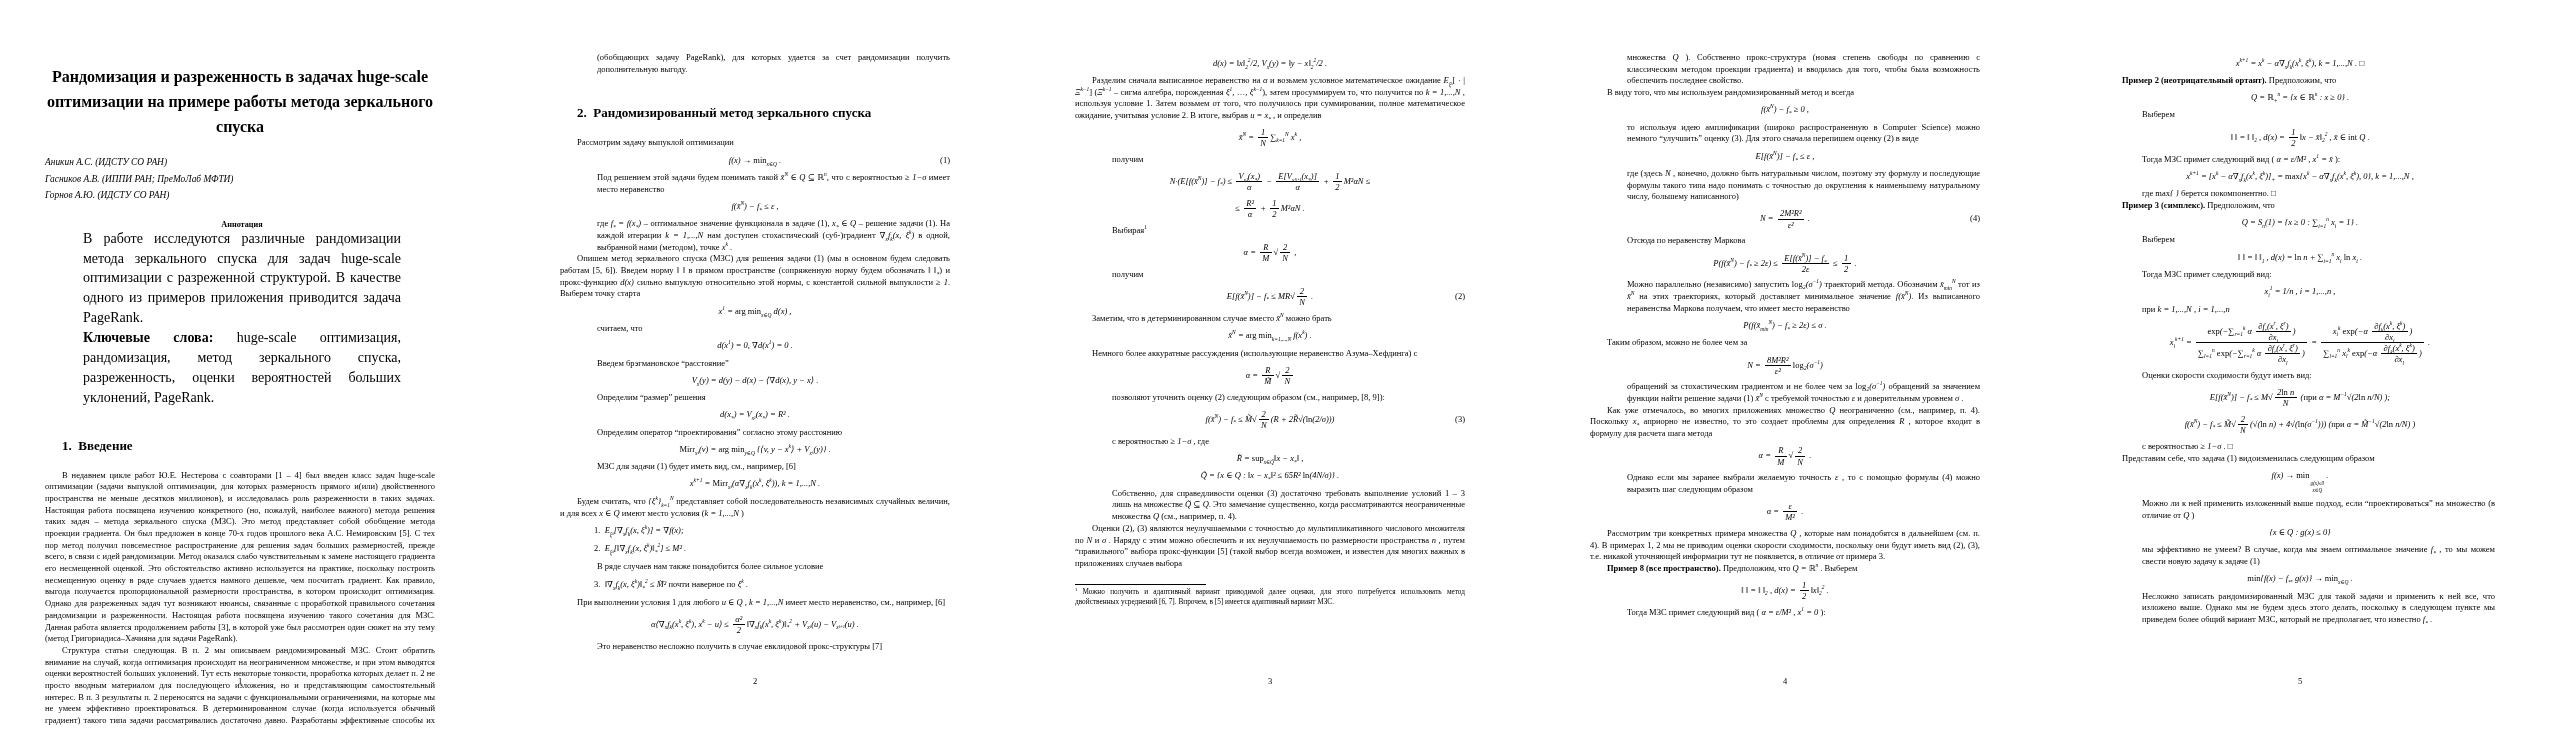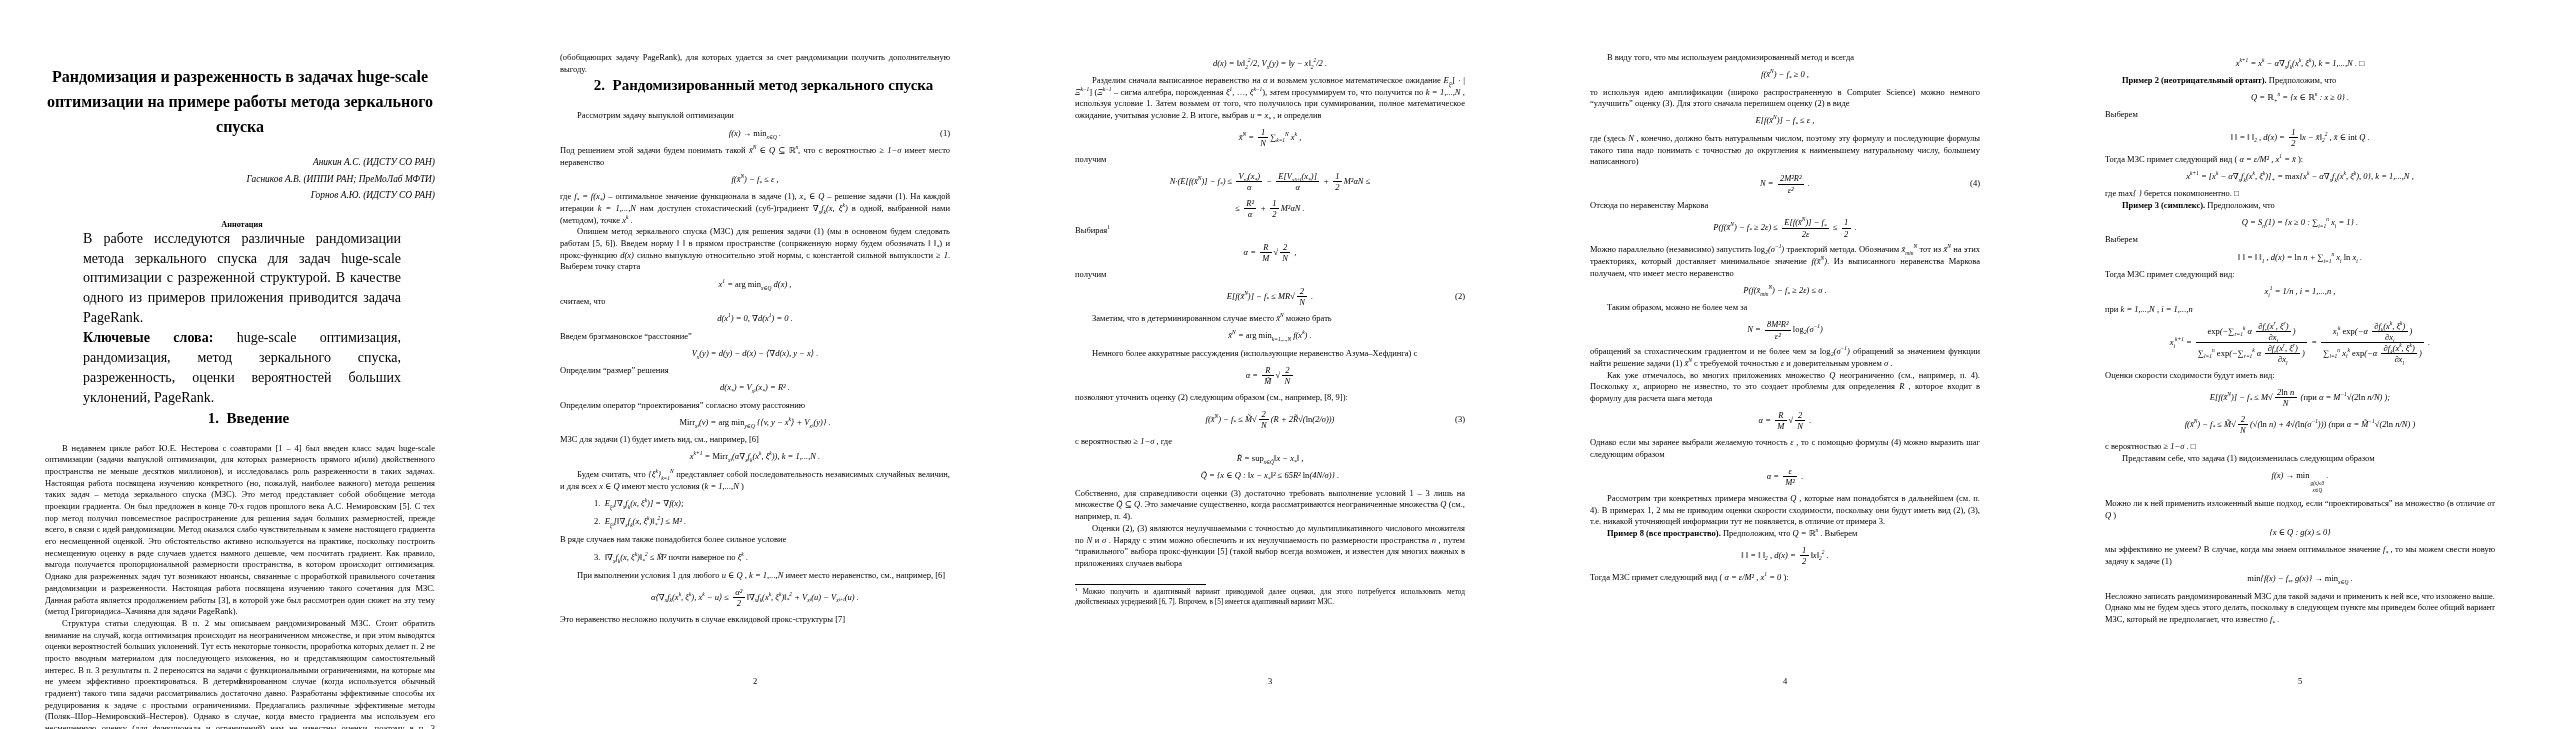--- a/index.html
+++ b/index.html
@@ -5,26 +5,26 @@
   html,body{margin:0;padding:0;background:#ffffff;}
   #doc{
     display:flex;flex-direction:row;width:2576px;height:729px;background:#fff;
     font-family:"Liberation Serif","DejaVu Serif","DejaVu Sans",serif;color:#000;
   }
   .page{
     position:relative;width:515px;height:729px;box-sizing:border-box;
     padding:52px 80px 0 45px;overflow:hidden;background:#fff;flex:0 0 515px;
   }
   .b-title{font-weight:bold;font-size:16px;line-height:1.55;text-align:center;margin:13.4px 0 14.6px;}
-  .b-author{font-style:italic;font-size:9.4px;line-height:1.75;text-align:right;}
+  .b-author{font-style:italic;font-size:9.4px;line-height:1.75;text-align:left;}
   .b-absheading{font-weight:bold;font-size:8.2px;text-align:center;margin:16px 34px 0 38px;}
   .b-abstract{font-size:14px;line-height:1.42;text-align:justify;margin:0 34px 0 38px;}
-  .b-heading{font-weight:bold;font-size:15px;margin:2px 0 16px;padding-left:17px;text-align:center;}
+  .b-heading{font-weight:bold;font-size:13px;margin:30px 0 16px;padding-left:17px;}
   .b-para{font-size:8.5px;line-height:1.375;text-align:justify;text-indent:17px;}
-  .b-para.noind{text-indent:0;}
+  .b-para.noind{text-indent:0;margin-left:37px;}
   .b-eq{position:relative;font-size:8.5px;line-height:1.4;text-align:center;margin:5.5px 0;font-style:italic;}
   .b-eq .eqbody{display:inline-block;max-width:100%;}
   .eqnum{position:absolute;right:0;top:50%;transform:translateY(-50%);font-style:normal;font-size:8.5px;}
   .b-item{font-size:8.5px;line-height:1.4;padding-left:34px;margin:6px 0;font-style:italic;text-align:left;}
   .b-footnote{font-size:7.3px;line-height:1.4;text-align:justify;margin-top:14.6px;padding-top:3px;position:relative;}
   .b-footnote::before{content:'';position:absolute;top:0;left:0;width:131px;border-top:0.7px solid #000;}
   .pagenum{position:absolute;bottom:43px;left:45px;right:80px;text-align:center;font-size:8.5px;}
   sup,sub{font-size:64%;line-height:0;}
   .rm{font-style:normal;}
   .frac{display:inline-flex;flex-direction:column;vertical-align:middle;text-align:center;margin:0 1.8px;line-height:1.2;}
@@ -137,20 +137,21 @@
           </span>(R + 2R̃√(<span class="rm">ln</span>(2/σ)))</span><span class="eqnum">(3)</span></div>
       <div class="b-para noind">с вероятностью <i>≥ 1−σ</i> , где</div>
       <div class="b-eq">R̃ = <span class="rm">sup</span><sub>x∈Q̃</sub>‖x − x<sub>*</sub>‖ ,</div>
       <div class="b-eq">Q̃ = {x ∈ Q :  ‖x − x<sub>*</sub>‖² ≤ 65R² <span class="rm">ln</span>(4N/σ)} .</div>
       <div class="b-para noind">Собственно, для справедливости оценки (3) достаточно требовать выполнение условий 1 – 3 лишь на множестве <i>Q̃ ⊆ Q</i>. Это замечание существенно, когда рассматриваются неограниченные множества <i>Q</i> (см., например, п. 4).</div>
       <div class="b-para">Оценки (2), (3) являются неулучшаемыми с точностью до мультипликативного числового множителя по <i>N</i> и <i>σ</i> . Наряду с этим можно обеспечить и их неулучшаемость по размерности пространства <i>n</i> , путем “правильного” выбора прокс-функции [5] (такой выбор всегда возможен, и известен для многих важных в приложениях случаев выбора</div>
       <div class="b-footnote"><sup>1</sup> Можно получить и адаптивный вариант приводимой далее оценки, для этого потребуется использовать метод двойственных усреднений [6, 7]. Впрочем, в [5] имеется адаптивный вариант МЗС.</div>
       <div class="pagenum">3</div>
     </div>
     <div class="page">
+      <div class="b-para noind">множества <i>Q</i> ). Собственно прокс-структура (новая степень свободы по сравнению с классическим методом проекции градиента) и вводилась для того, чтобы была возможность обеспечить последнее свойство.</div>
       <div class="b-para">В виду того, что мы используем рандомизированный метод и всегда</div>
       <div class="b-eq">f(x̄<sup>N</sup>) − f<sub>*</sub> ≥ 0 ,</div>
       <div class="b-para noind">то используя идею амплификации (широко распространенную в Computer Science) можно немного “улучшить” оценку (3). Для этого сначала перепишем оценку (2) в виде</div>
       <div class="b-eq">E[f(x̄<sup>N</sup>)] − f<sub>*</sub> ≤ ε ,</div>
       <div class="b-para noind">где (здесь <i>N</i> , конечно, должно быть натуральным числом, поэтому эту формулу и последующие формулы такого типа надо понимать с точностью до округления к наименьшему натуральному числу, большему написанного)</div>
       <div class="b-eq"><span class="eqbody">N = <span class="frac">
             <span class="top">2M²R²</span>
             <span class="bot">ε²</span>
           </span> .</span><span class="eqnum">(4)</span></div>
       <div class="b-para noind">Отсюда по неравенству Маркова</div>

